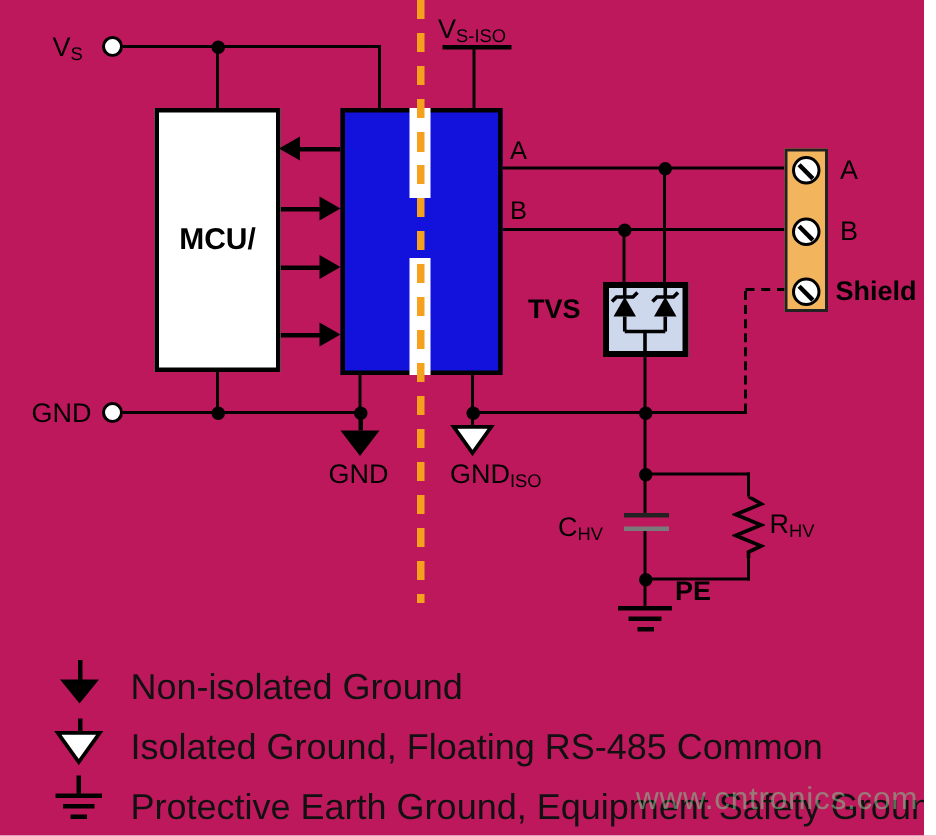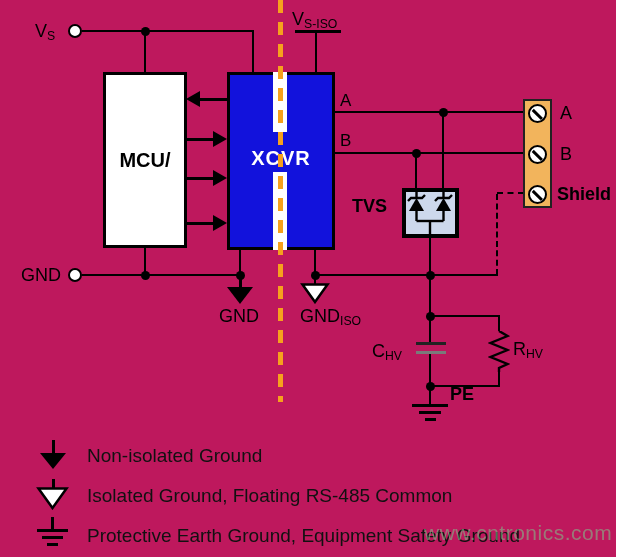--- a/index.html
+++ b/index.html
@@ -29,21 +29,21 @@
   .dash-h { position:absolute; height:0; border-top:2.5px dashed #000; z-index:1; }
   .dash-v { position:absolute; width:0; border-left:2.5px dashed #000; z-index:1; }
   .screw { position:absolute; width:19px; height:19px; border:2px solid #000; border-radius:50%;
            background:#fff; box-sizing:border-box; z-index:3; }
   .screw-slot { position:absolute; left:1px; top:6.5px; width:13px; height:2.5px;
                 background:#000; transform:rotate(45deg); }
   .plate { position:absolute; height:3px; z-index:2; }
   .svgpos { position:absolute; z-index:3; }
   #watermark { position:absolute; left:424px; top:521px; font-size:21px; letter-spacing:.5px;
                color:#7CCB8E; opacity:.55; z-index:6; white-space:nowrap; }
-  .legend-lbl { position:absolute; font-size:19px; color:#111; white-space:nowrap; z-index:5; }
+  .legend-lbl { position:absolute; font-size:24px; color:#111; white-space:nowrap; z-index:5; }
 </style>
 </head>
 <body>
 
 <div id="stage">
 
   <div id="iso-dash"></div>
 
   <div class="lbl" style="left:35px; top:21px;"><span>V</span><span class="sub">S</span></div>
   <div class="term-circle" style="left:68px; top:24px;"></div>
@@ -58,22 +58,20 @@
 
   <div class="box" style="left:103px; top:72px; width:84px; height:176px; background:#fff;
        display:flex; flex-direction:column; align-items:center; justify-content:center;
        font-weight:bold; font-size:20px; line-height:26px;">
     <span>MCU/</span>
   </div>
 
   <div class="box" style="left:227px; top:72px; width:108px; height:178px; background:#1212DC;"></div>
   <div class="slot" style="top:72px; height:60px;"></div>
   <div class="slot" style="top:172px; height:78px;"></div>
-  <div class="lbl" style="left:227px; top:147px; width:108px; text-align:center; color:#fff;
-       font-weight:bold; font-size:20px; letter-spacing:1px; z-index:5;">XCVR</div>
 
   <div class="wh" style="left:200px; top:98px; width:27px; height:3px;"></div>
   <div class="ah-l" style="left:186px; top:91px;"></div>
   <div class="wh" style="left:187px; top:138px; width:27px; height:3px;"></div>
   <div class="ah-r" style="left:213px; top:131px;"></div>
   <div class="wh" style="left:187px; top:177px; width:27px; height:3px;"></div>
   <div class="ah-r" style="left:213px; top:170px;"></div>
   <div class="wh" style="left:187px; top:222px; width:27px; height:3px;"></div>
   <div class="ah-r" style="left:213px; top:215px;"></div>
 

